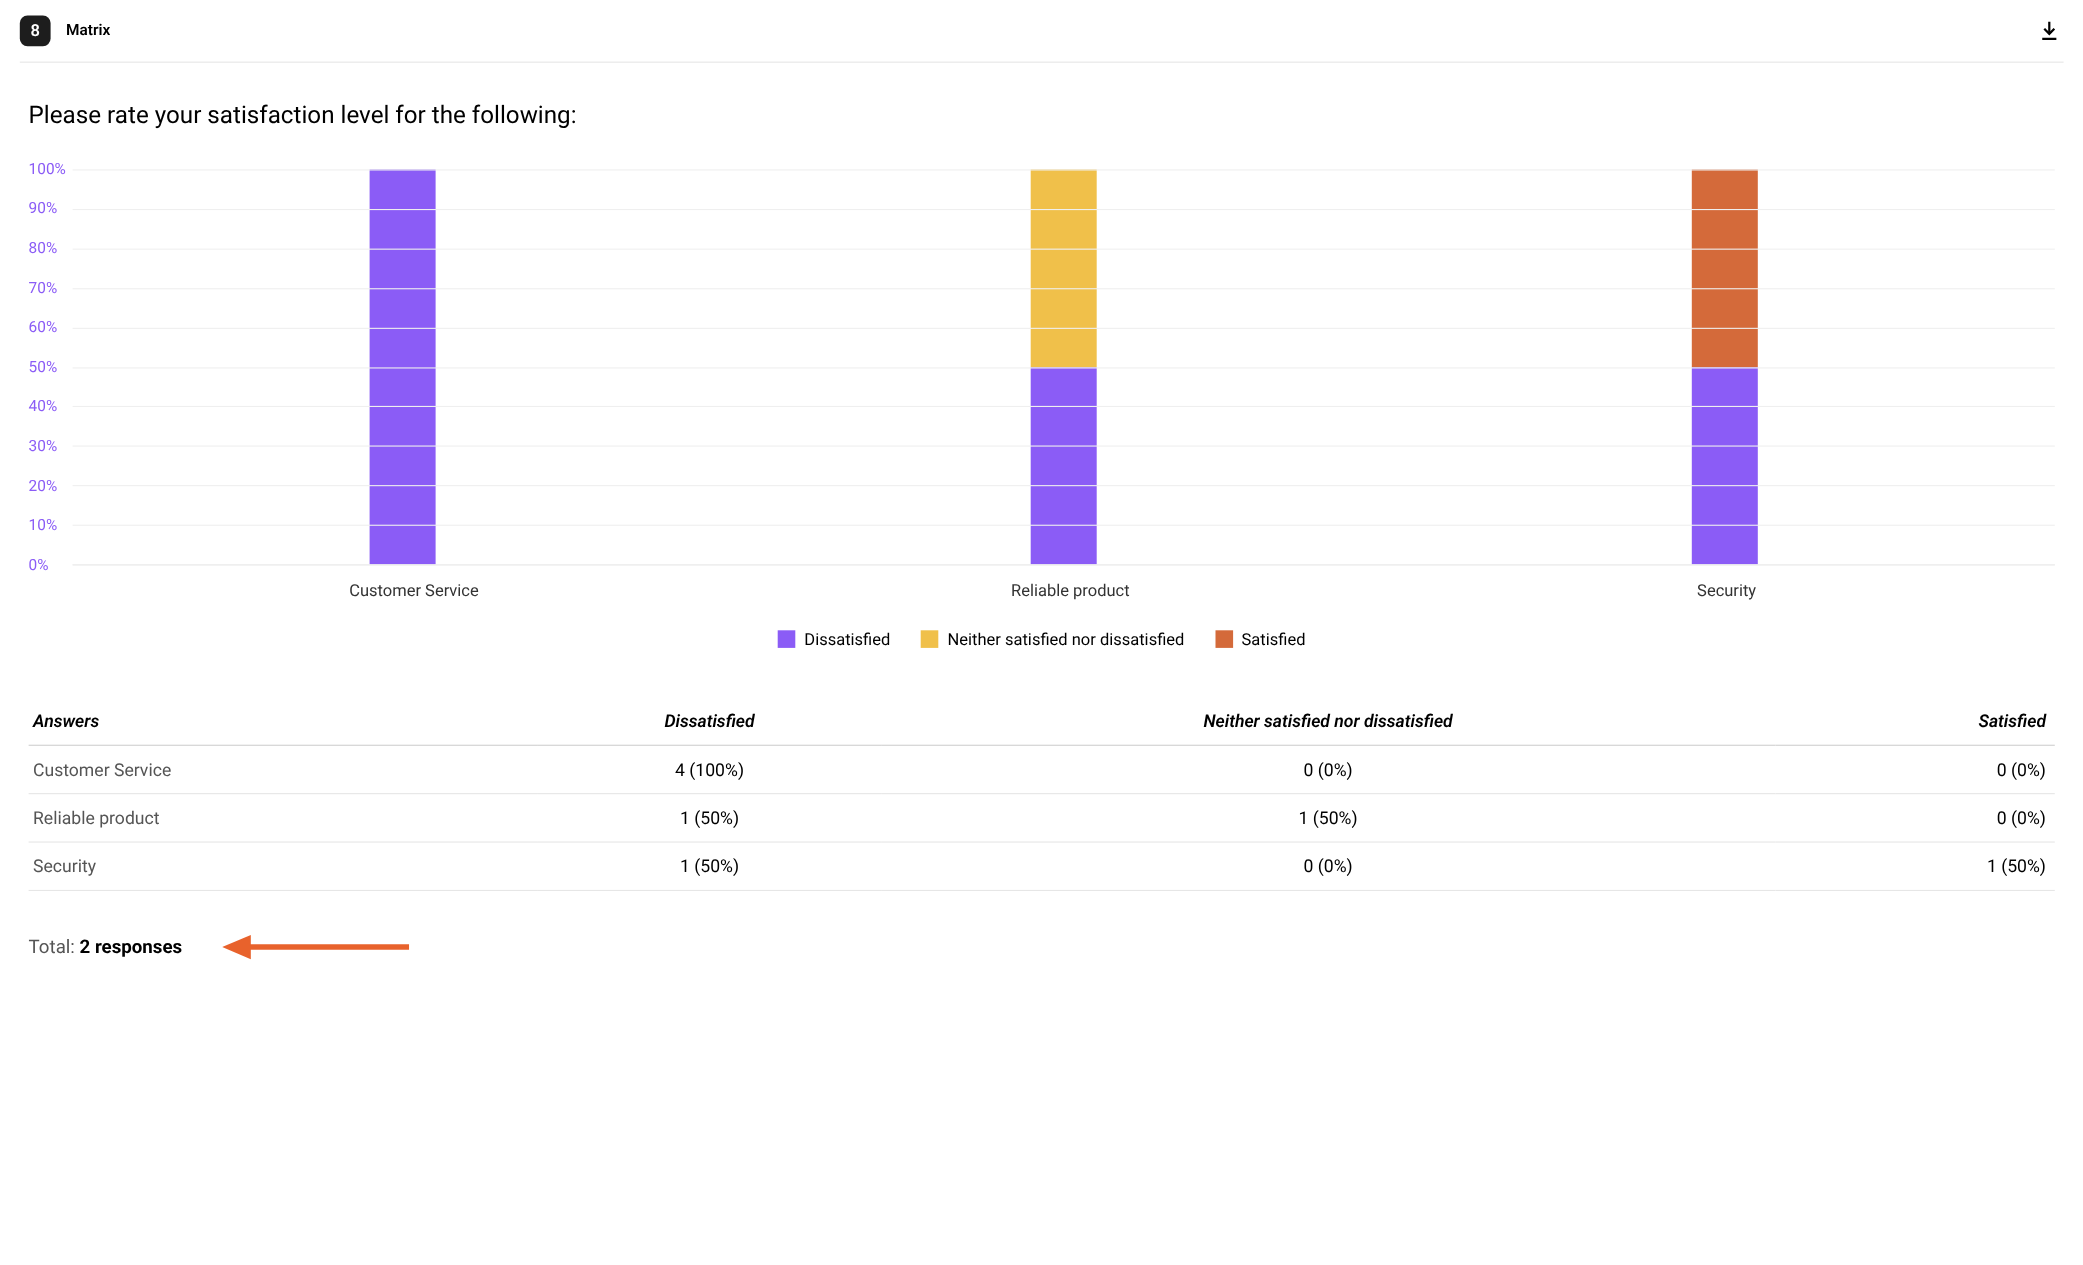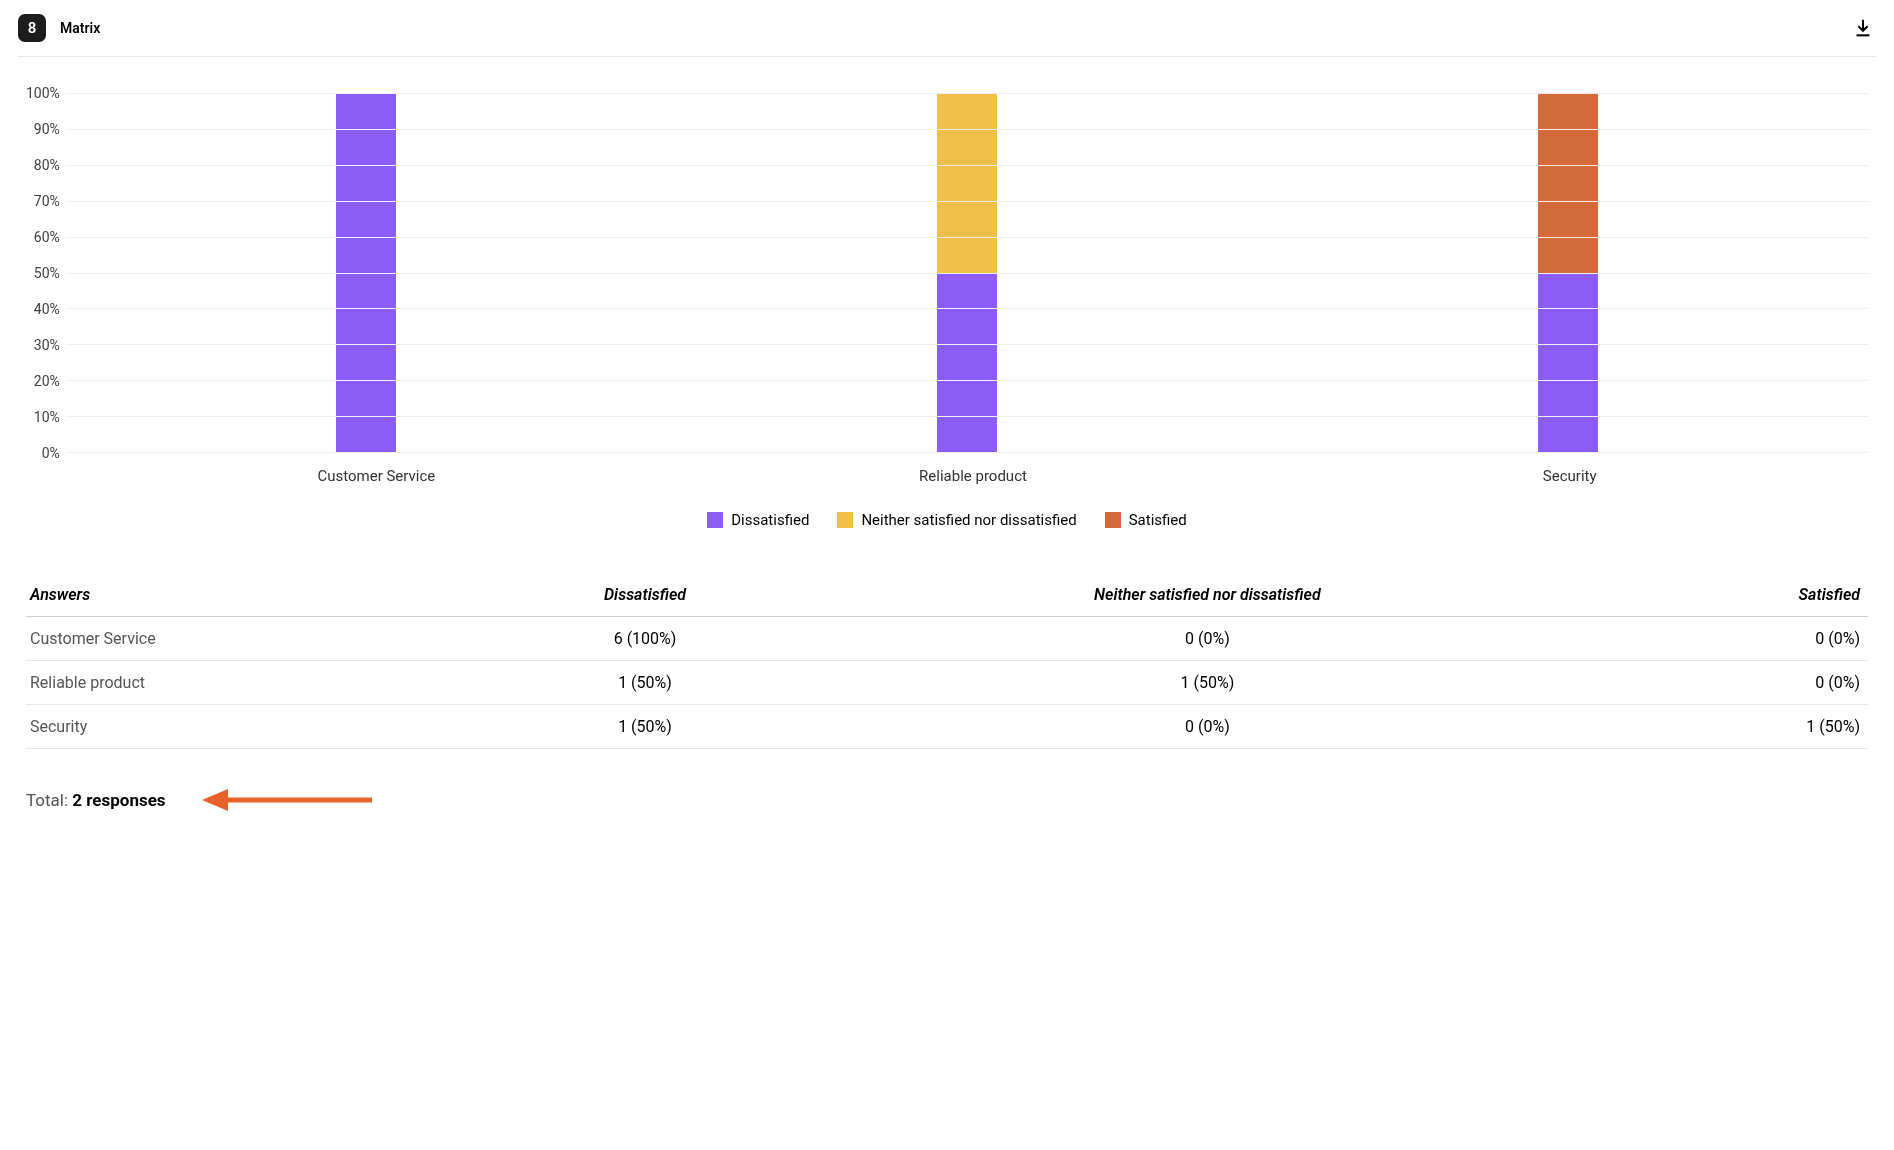--- a/index.html
+++ b/index.html
@@ -47,22 +47,22 @@
     margin-bottom: 36px;
   }
   
   .chart-wrap { display: flex; }
   .y-axis {
     display: flex;
     flex-direction: column;
     justify-content: space-between;
     height: 360px;
     margin-right: 6px;
-    text-align: right;
-    color: #404040;
+    text-align: left;
+    color: #8b5cf6;
     font-size: 14px;
   }
   .y-tick { height: 0; line-height: 0; white-space: nowrap; }
   .plot {
     flex: 1;
     position: relative;
     height: 360px;
     border-bottom: 1px solid #e8e8e8;
   }
   .gridline {
@@ -144,20 +144,21 @@
   <div class="dl-icon">
     <svg viewBox="0 0 24 24" fill="none" stroke="#000" stroke-width="2.2">
       <path d="M12 3v12"></path>
         <path d="M7 10l5 5 5-5"></path>
         <path d="M5 20h14"></path>
     </svg>
   </div>
 </div>
 
 <div class="content">
+  <div class="q-title">Please rate your satisfaction level for the following:</div>
 
   <div class="chart-wrap">
     <div class="y-axis" id="y-axis">
         <div class="y-tick">100%</div>
         <div class="y-tick">90%</div>
         <div class="y-tick">80%</div>
         <div class="y-tick">70%</div>
         <div class="y-tick">60%</div>
         <div class="y-tick">50%</div>
         <div class="y-tick">40%</div>
@@ -224,21 +225,21 @@
         <tr id="thead-row">
           <th>Answers</th>
           <th class="val">Dissatisfied</th>
           <th class="val">Neither satisfied nor dissatisfied</th>
           <th class="val-right">Satisfied</th>
         </tr>
       </thead>
     <tbody id="tbody">
         <tr>
           <td class="row-label">Customer Service</td>
-          <td class="val">6 (100%)</td>
+          <td class="val">4 (100%)</td>
           <td class="val">0 (0%)</td>
           <td class="val-right">0 (0%)</td>
         </tr>
         <tr>
           <td class="row-label">Reliable product</td>
           <td class="val">1 (50%)</td>
           <td class="val">1 (50%)</td>
           <td class="val-right">0 (0%)</td>
         </tr>
         <tr>

